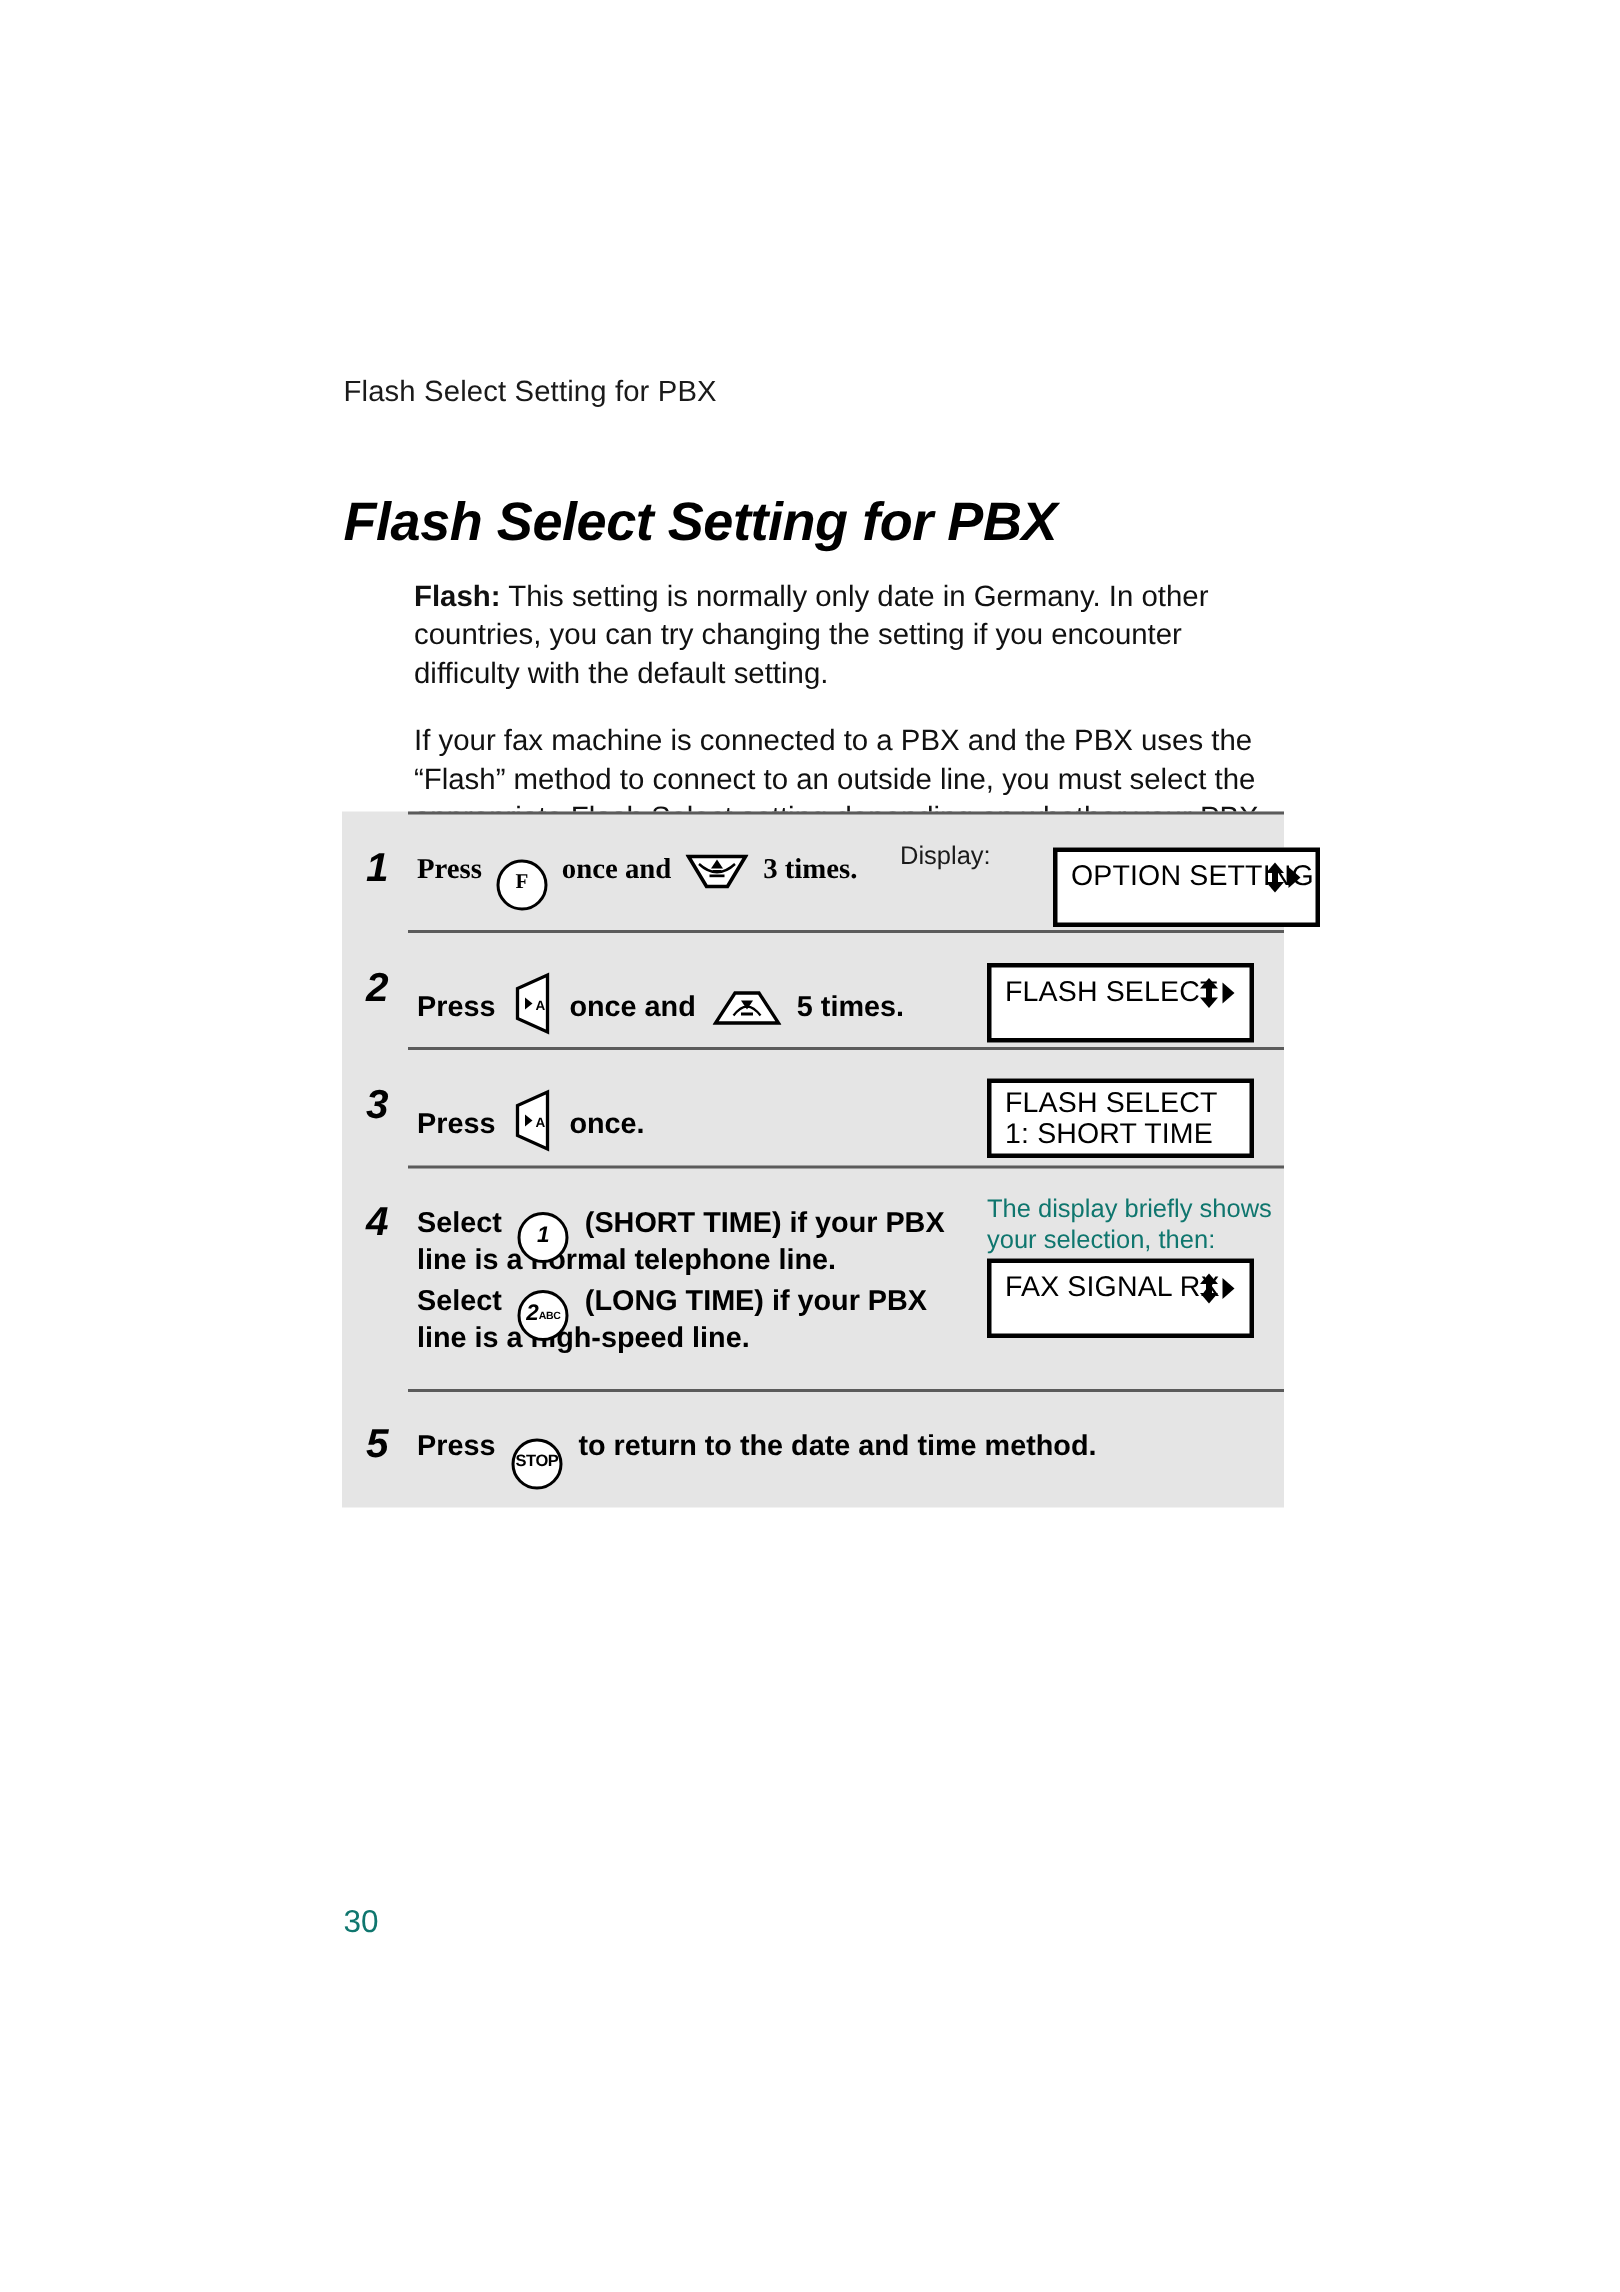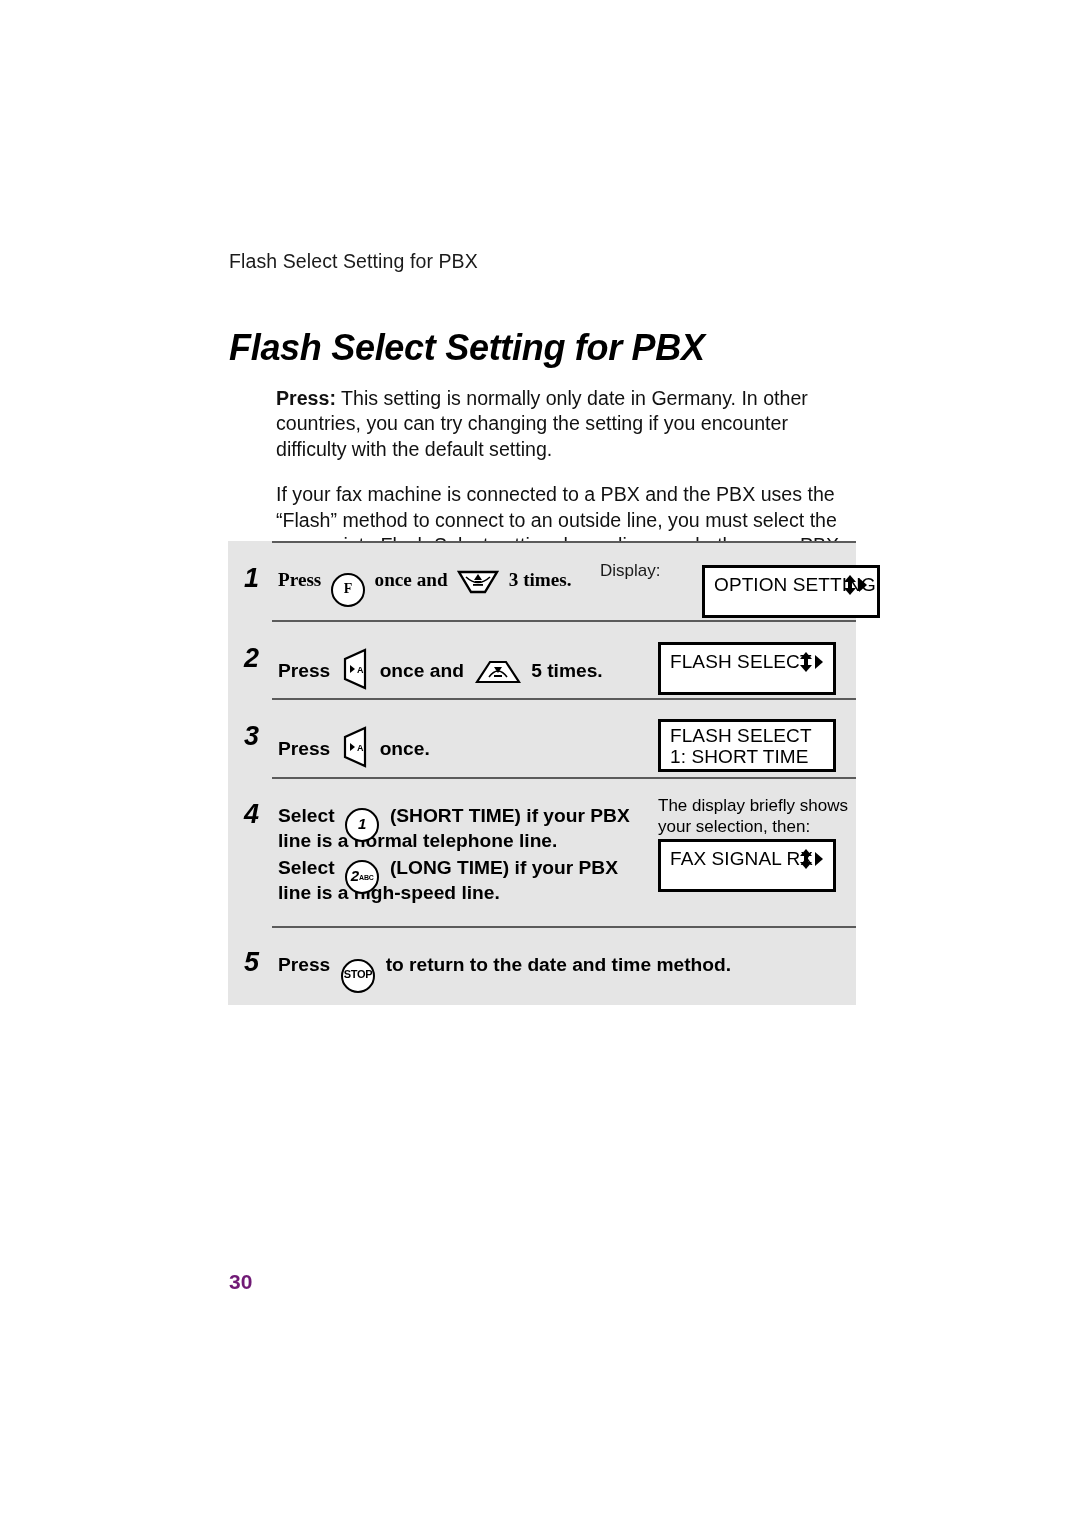--- a/index.html
+++ b/index.html
@@ -163,45 +163,45 @@
   .display-label {
     position: absolute;
     font-size: 17px;
     color: #1a1a1a;
     white-space: nowrap;
   }
   .hint {
     position: absolute;
     font-size: 17px;
     line-height: 21px;
-    color: #000000;
+    color: #0f766e;
     white-space: nowrap;
   }
 
   
   .folio {
     position: absolute;
     left: 229px;
     top: 1270px;
     font-size: 21px;
-    font-weight: bold;
-    color: #701a75;
+    font-weight: normal;
+    color: #0f766e;
   }
 </style>
 </head>
 <body>
 
 <div class="page">
 
   <div class="running-head">Flash Select Setting for PBX</div>
 
   <div class="doc-title">Flash Select Setting for PBX</div>
 
   <div class="body-block">
-    <p class="para"><b>Press:</b><span> This setting is normally only date in Germany. In other countries, you can try changing the setting if you encounter difficulty with the default setting.</span></p>
+    <p class="para"><b>Flash:</b><span> This setting is normally only date in Germany. In other countries, you can try changing the setting if you encounter difficulty with the default setting.</span></p>
     <p class="para">If your fax machine is connected to a PBX and the PBX uses the “Flash” method to connect to an outside line, you must select the appropriate Flash Select setting depending on whether your PBX line is a normal telephone line or a high-speed line.</p>
   </div>
 
   <div class="panel">
 
     <div class="rule" style="top:0px;"></div>
     <div class="rule" style="top:79px;"></div>
     <div class="rule" style="top:157px;"></div>
     <div class="rule" style="top:236px;"></div>
     <div class="rule" style="top:385px;"></div>

